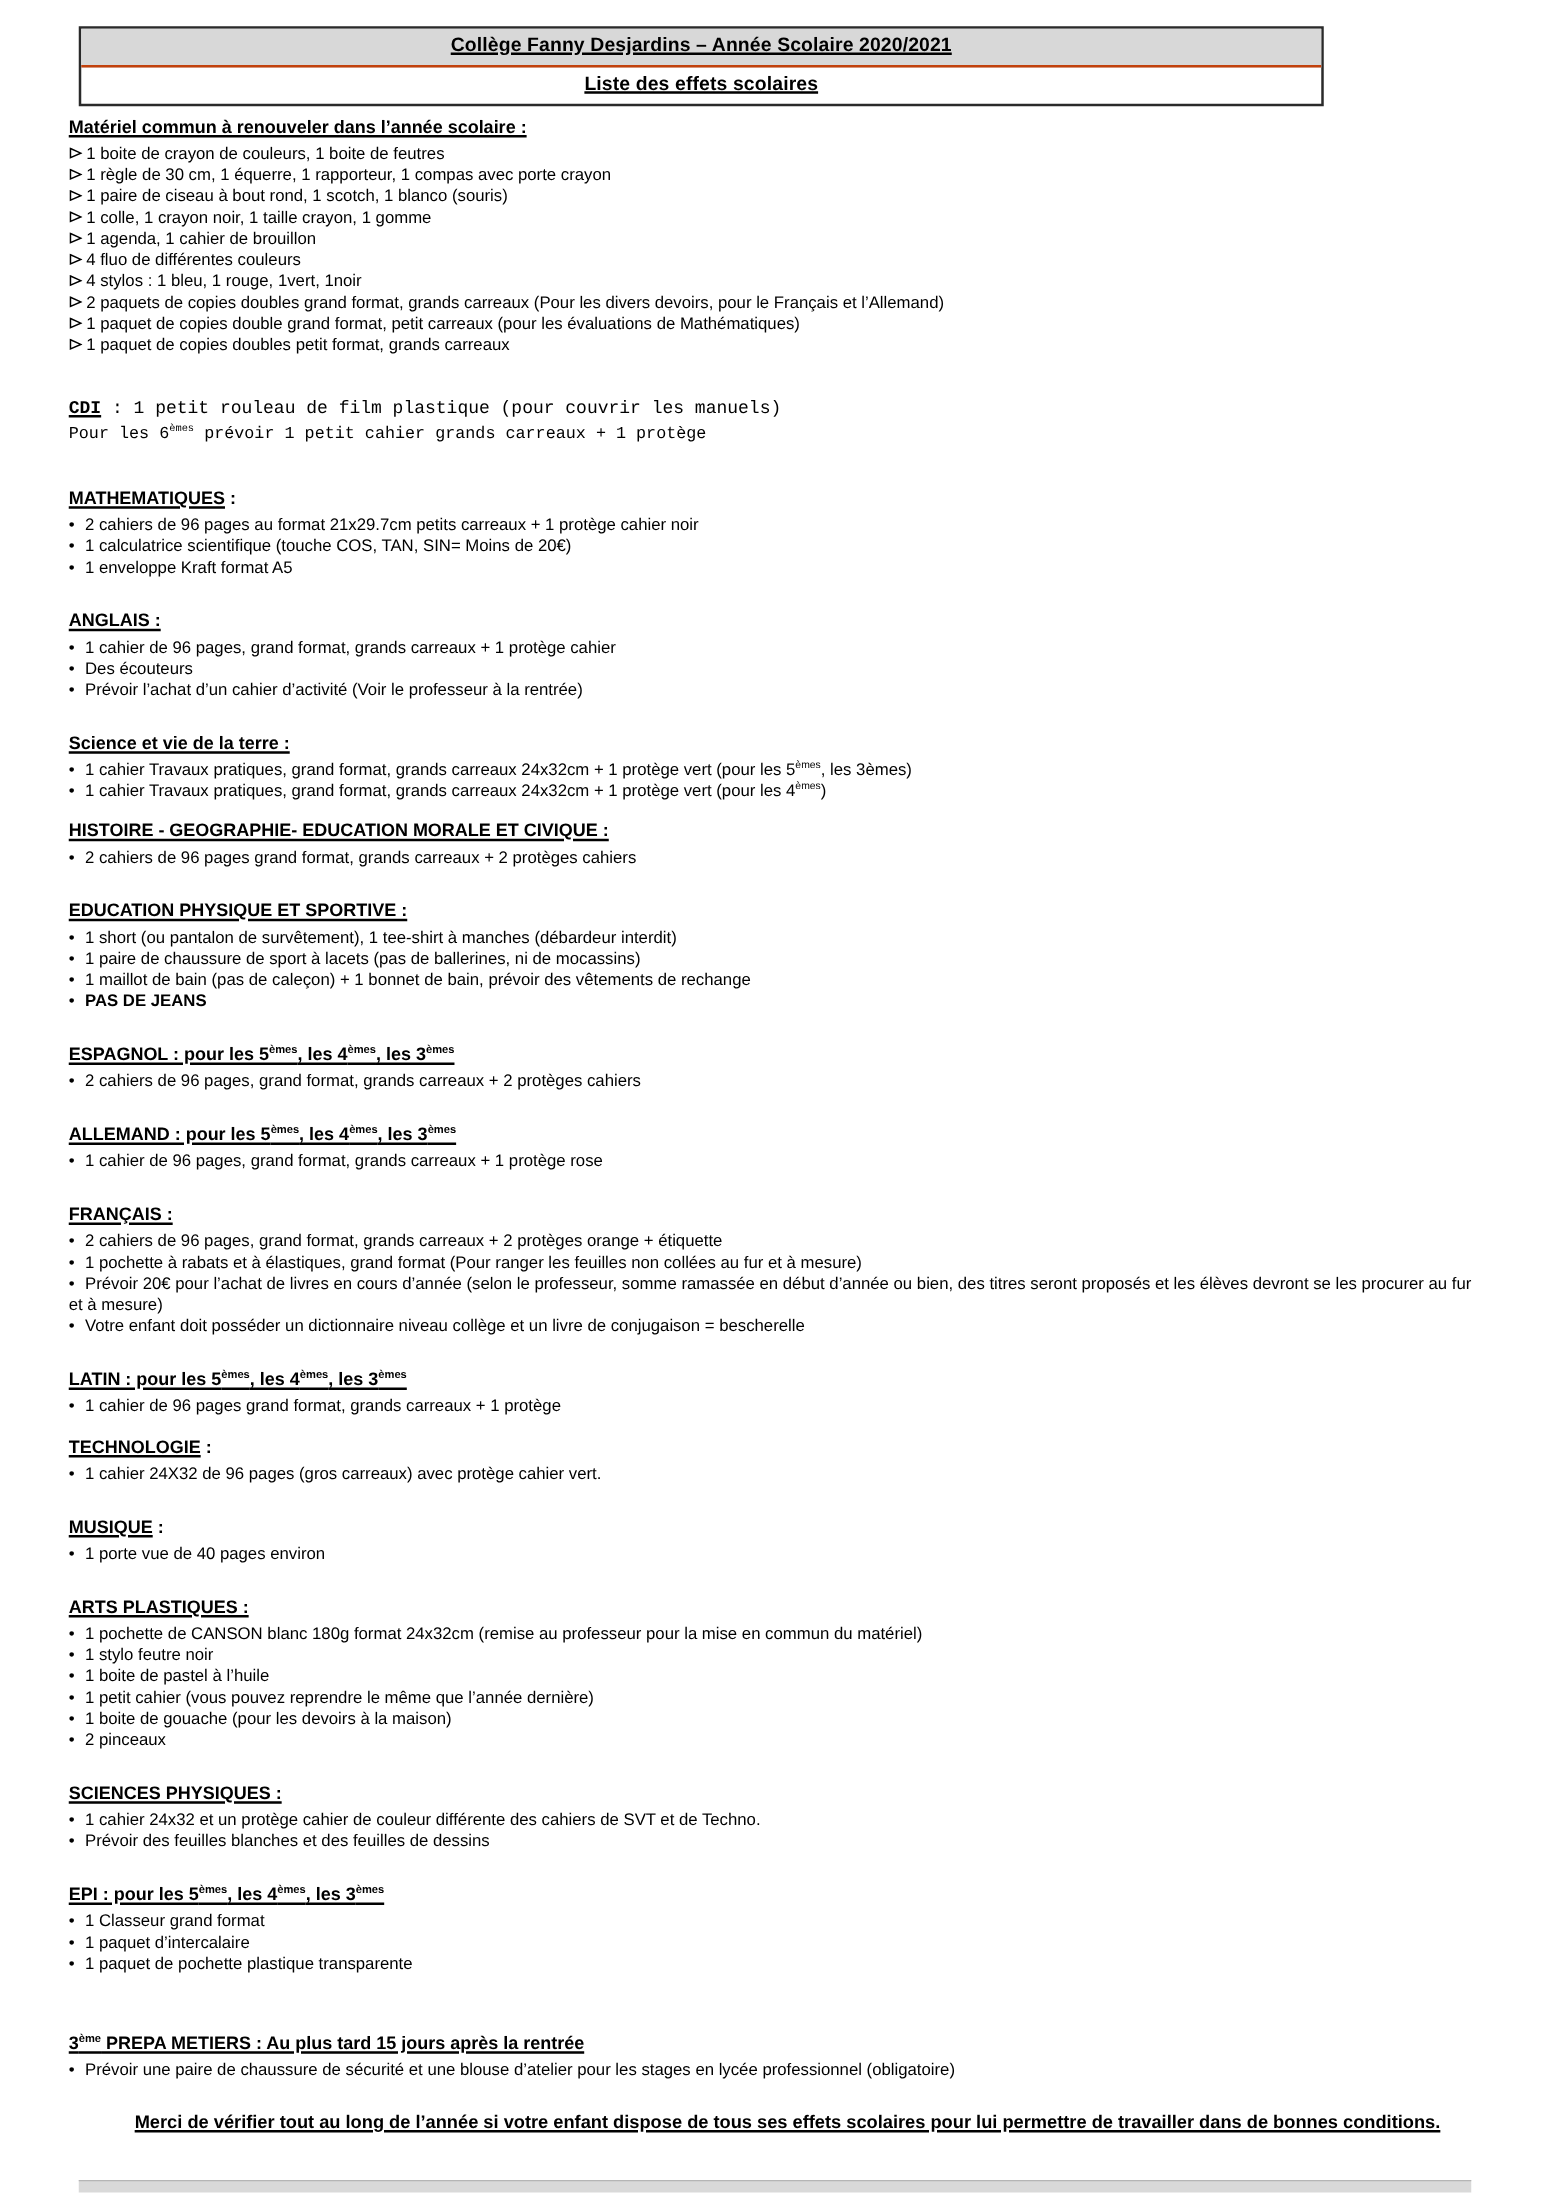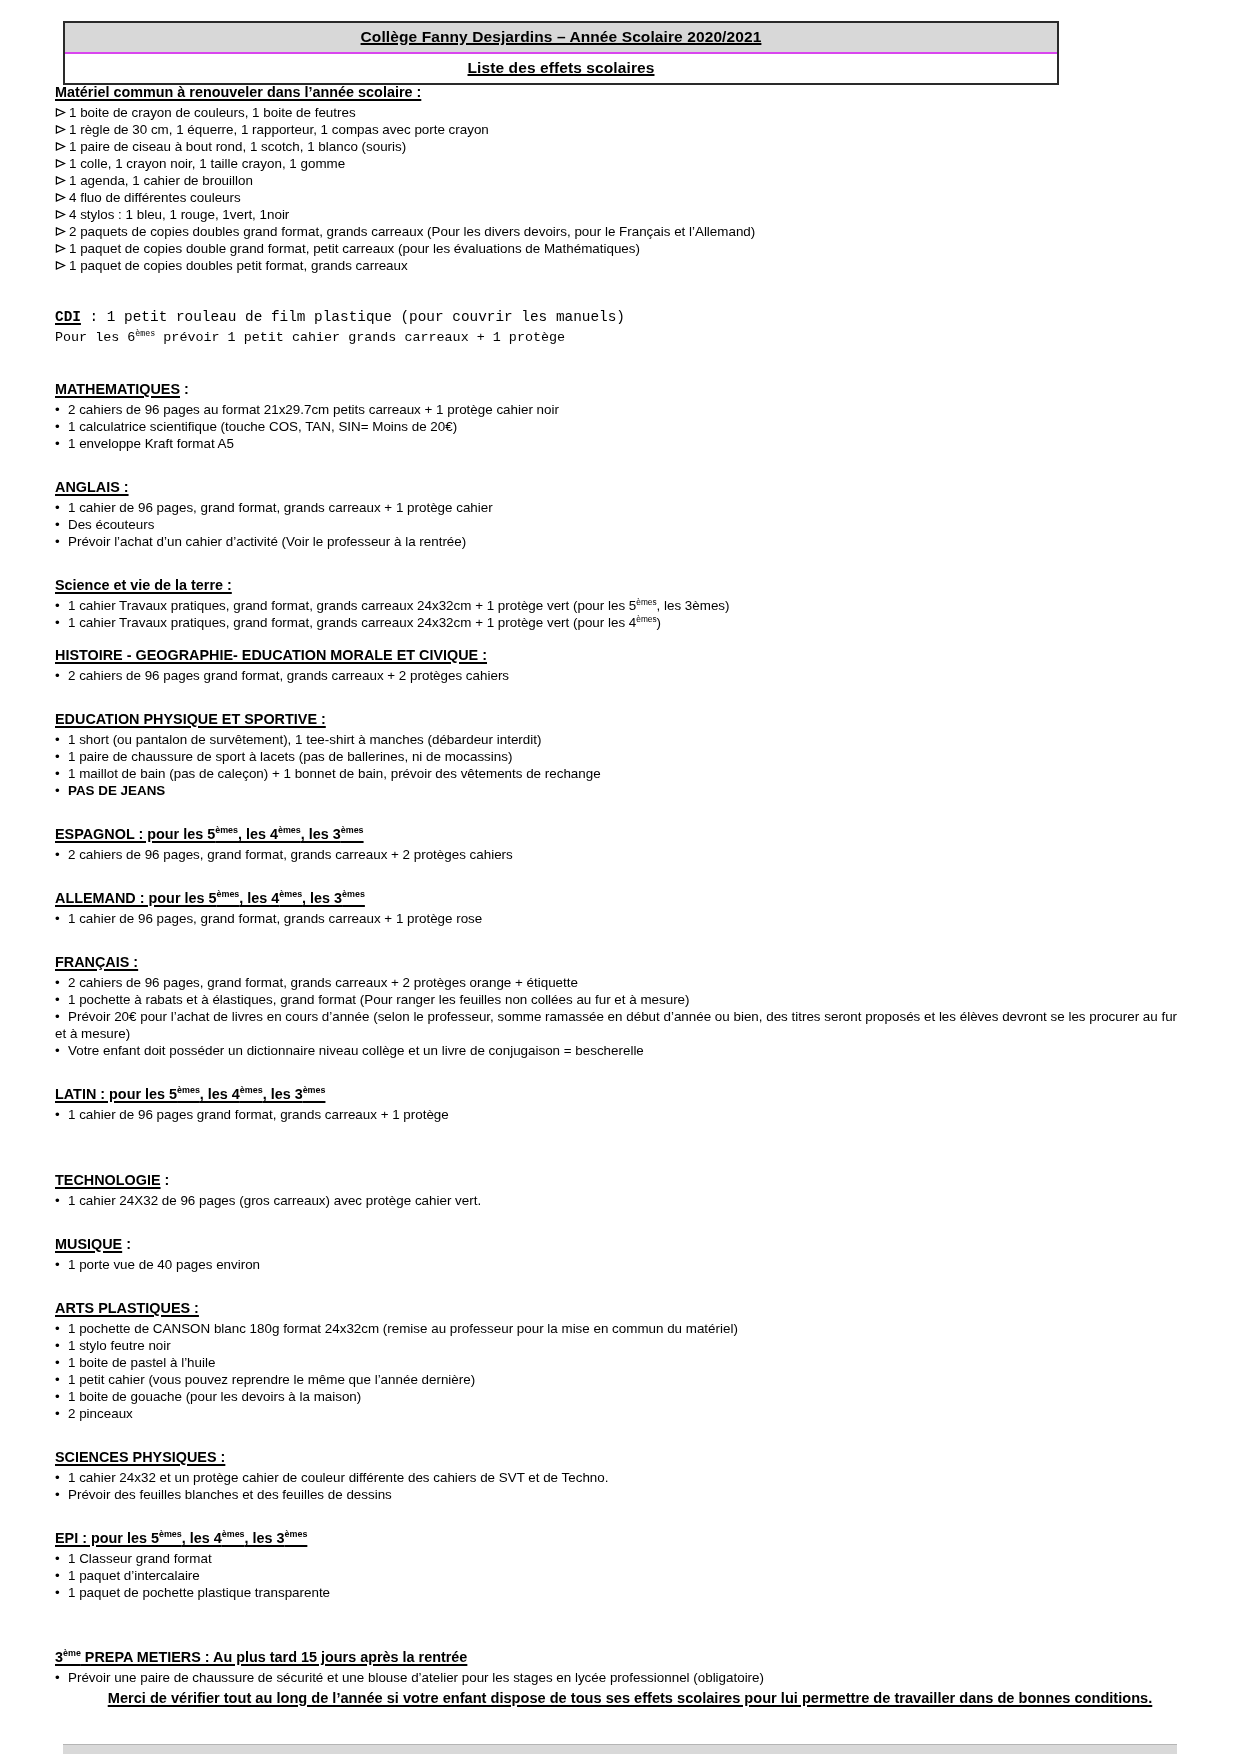--- a/index.html
+++ b/index.html
@@ -13,44 +13,44 @@
 
   
   .header-box{
     position:absolute;top:21px;left:63px;width:992px;
     border:2px solid #2a2a2a;background:#fff;
   }
   .header-row{
     text-align:center;font-weight:bold;font-size:15.5px;
     padding:5px 4px 6px 4px;letter-spacing:.1px;
   }
-  .header-row.gray{background:#d8d8d8;border-bottom:2px solid #d946ef;}
+  .header-row.gray{background:#d8d8d8;border-bottom:2px solid #c2410c;}
   .header-row .u{text-decoration:underline;text-decoration-thickness:1.6px;}
 
   
-  .content{position:absolute;top:83px;left:55px;width:1128px;font-size:13.4px;line-height:17px;}
+  .content{position:absolute;top:93px;left:55px;width:1128px;font-size:13.4px;line-height:17px;}
   .section{margin-top:26px;}
   .section:first-child{margin-top:0;}
   .sec-title{font-size:14.4px;line-height:18px;margin-bottom:3px;white-space:nowrap;}
   .tseg{font-weight:bold;}
   .tseg.nb{font-weight:normal;}
   .uwrap{text-decoration:underline;text-decoration-thickness:1.5px;text-underline-offset:2px;}
   sup{font-size:0.62em;vertical-align:super;line-height:0;}
 
   .item{margin-top:0;}
   .bullet-dot{display:inline-block;width:13px;text-align:left;}
   .bullet-arrow{display:inline-block;width:14px;}
   .bullet-arrow svg{vertical-align:-1px;}
   .iseg.b{font-weight:bold;}
 
   
   [data-name="section-cdi"]{margin-top:34px;font-family:Liberation Mono, monospace;}
   [data-name="section-mathematiques"]{margin-top:34px;}
   [data-name="section-histoire-geographie-emc"]{margin-top:15px;}
-  [data-name="section-technologie"]{margin-top:48px;}
+  [data-name="section-technologie"]{margin-top:16px;}
   [data-name="section-prepa-metiers"]{margin-top:47px;}
 
   
   .footer{
     position:absolute;top:1690px;left:30px;right:30px;
     text-align:center;font-weight:bold;font-size:14.6px;
   }
   .footer .u{text-decoration:underline;text-decoration-thickness:1.8px;text-underline-offset:2px;padding-left:20px;}
 
   .bottom-bar{

